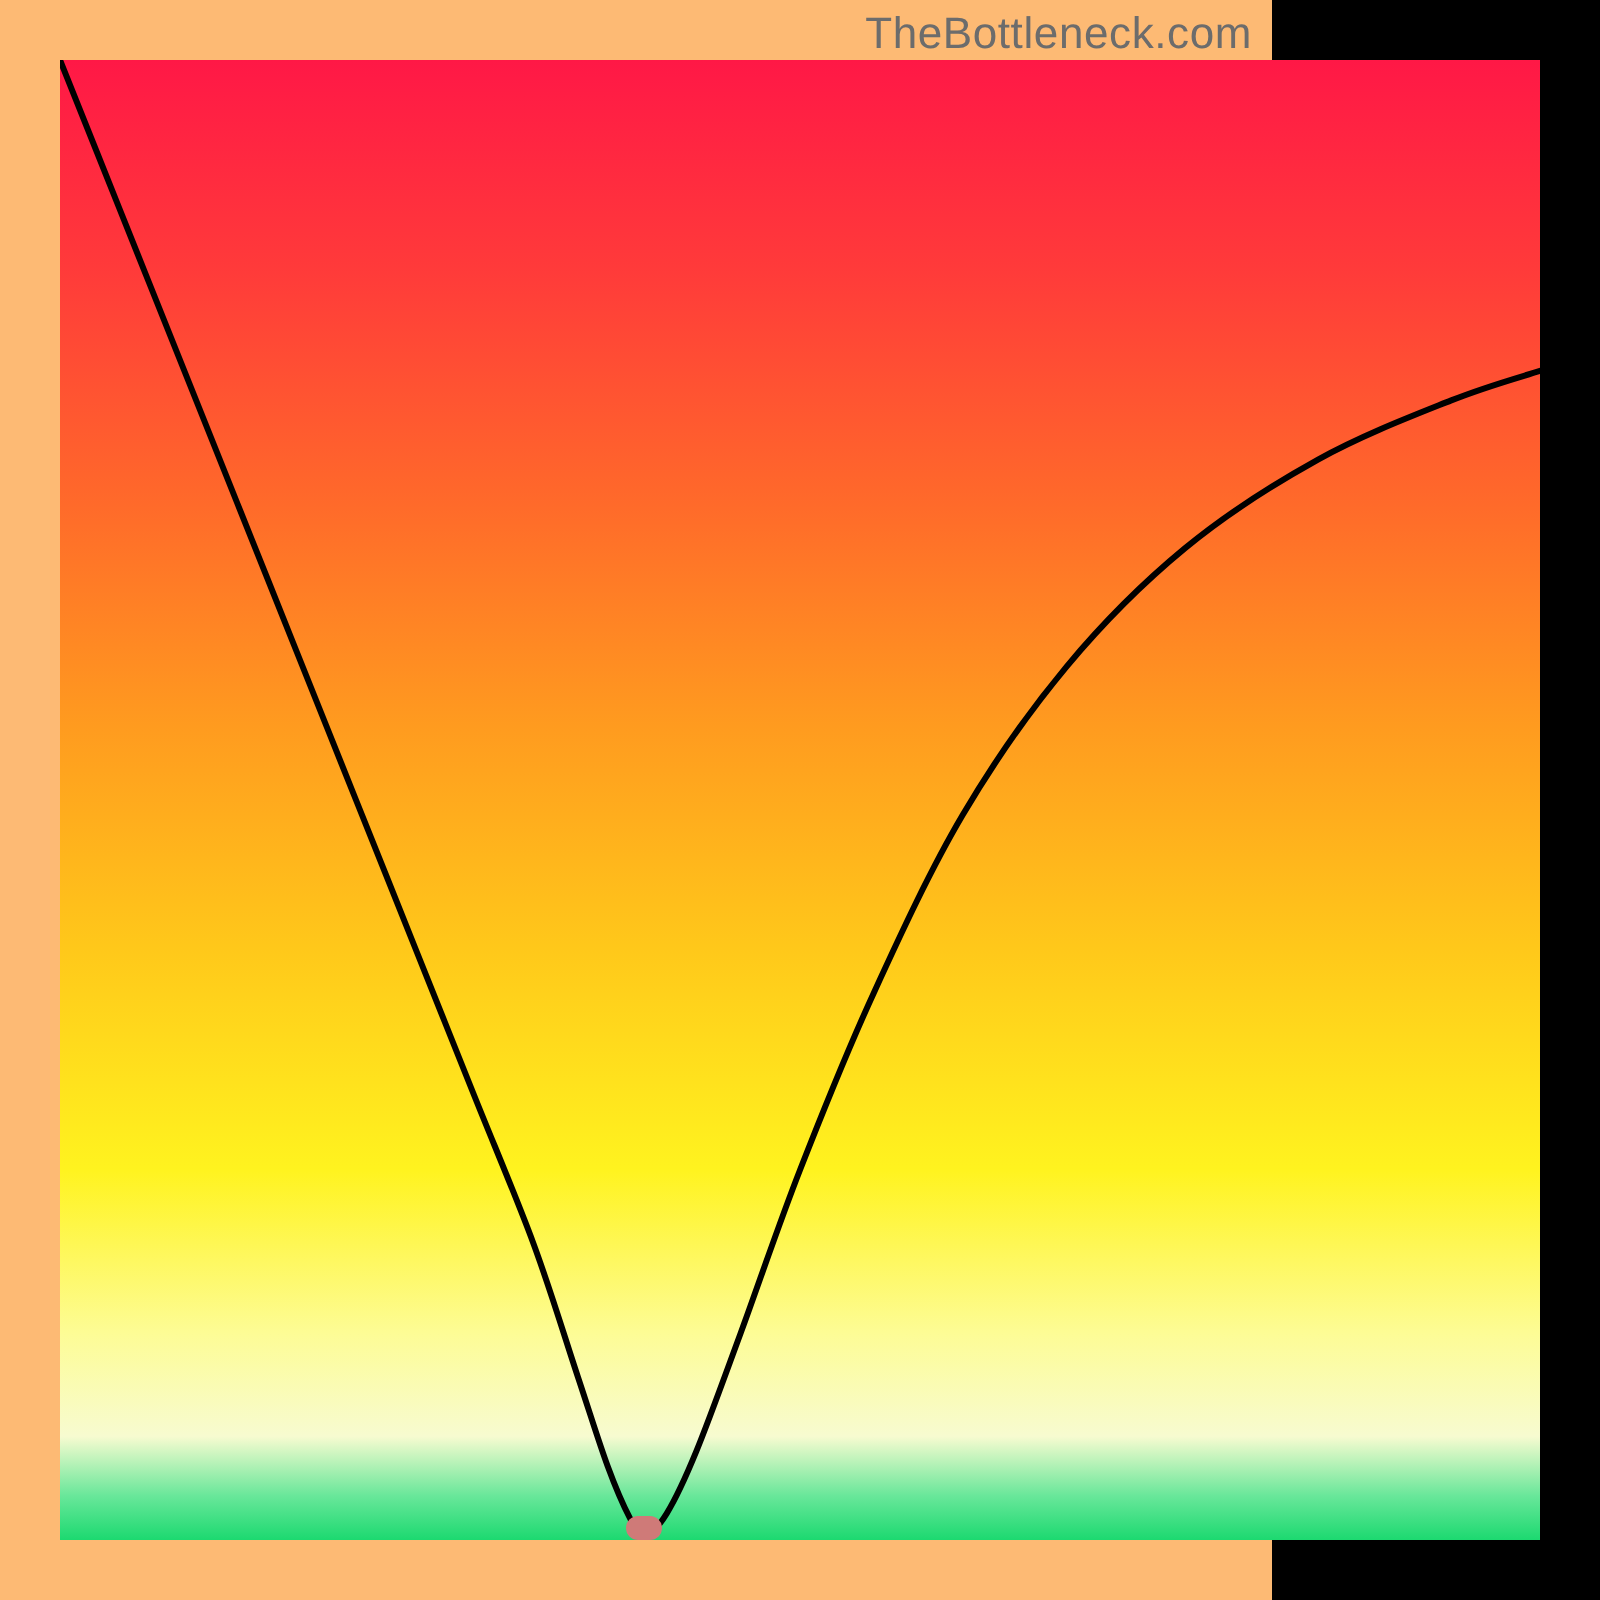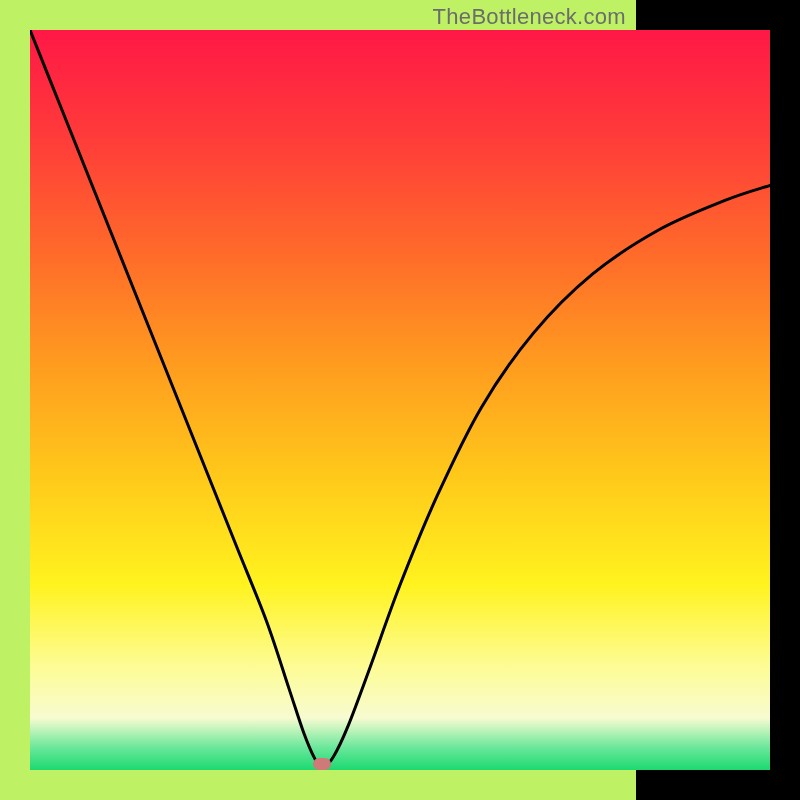--- a/index.html
+++ b/index.html
@@ -8,21 +8,21 @@
     width: 800px;
     height: 800px;
     background: #000000;
     overflow: hidden;
     font-family: Arial, Helvetica, sans-serif;
   }
   .frame {
     position: relative;
     width: 636px;
     height: 800px;
-    background: #bef264;
+    background: #fdba74;
   }
   .plot {
     position: absolute;
     left: 30px;
     top: 30px;
     width: 740px;
     height: 740px;
     background: linear-gradient(
       to bottom,
       #ff1846 0%,

